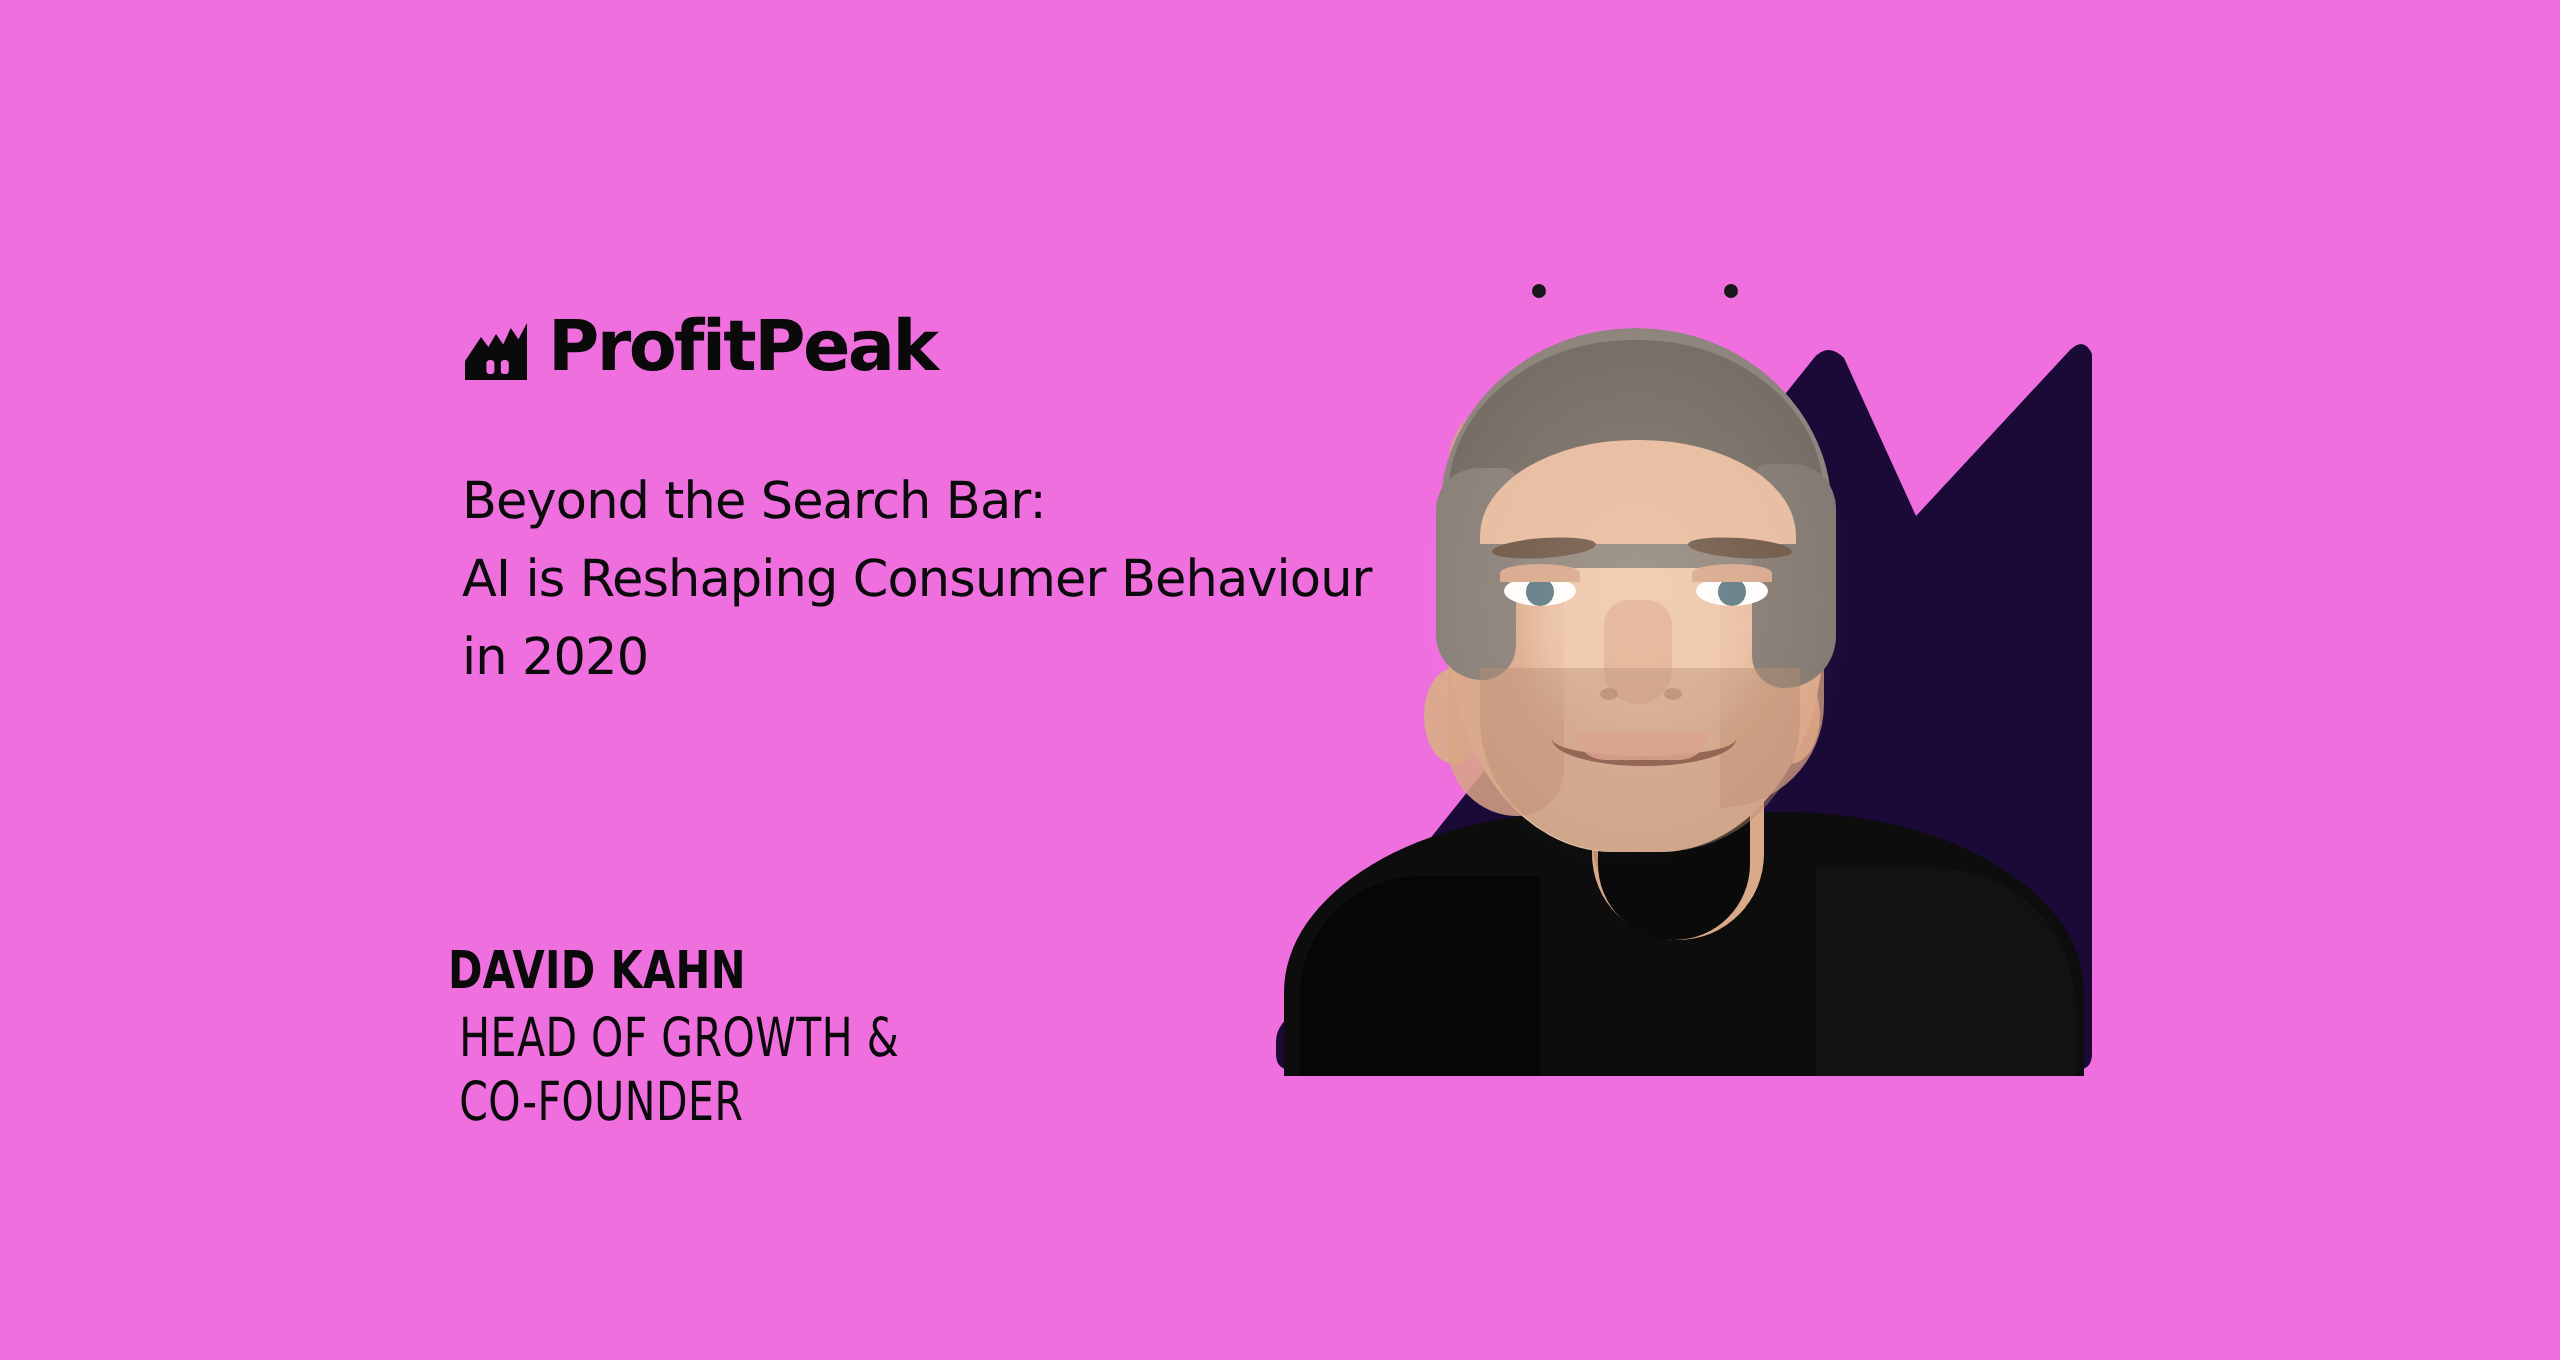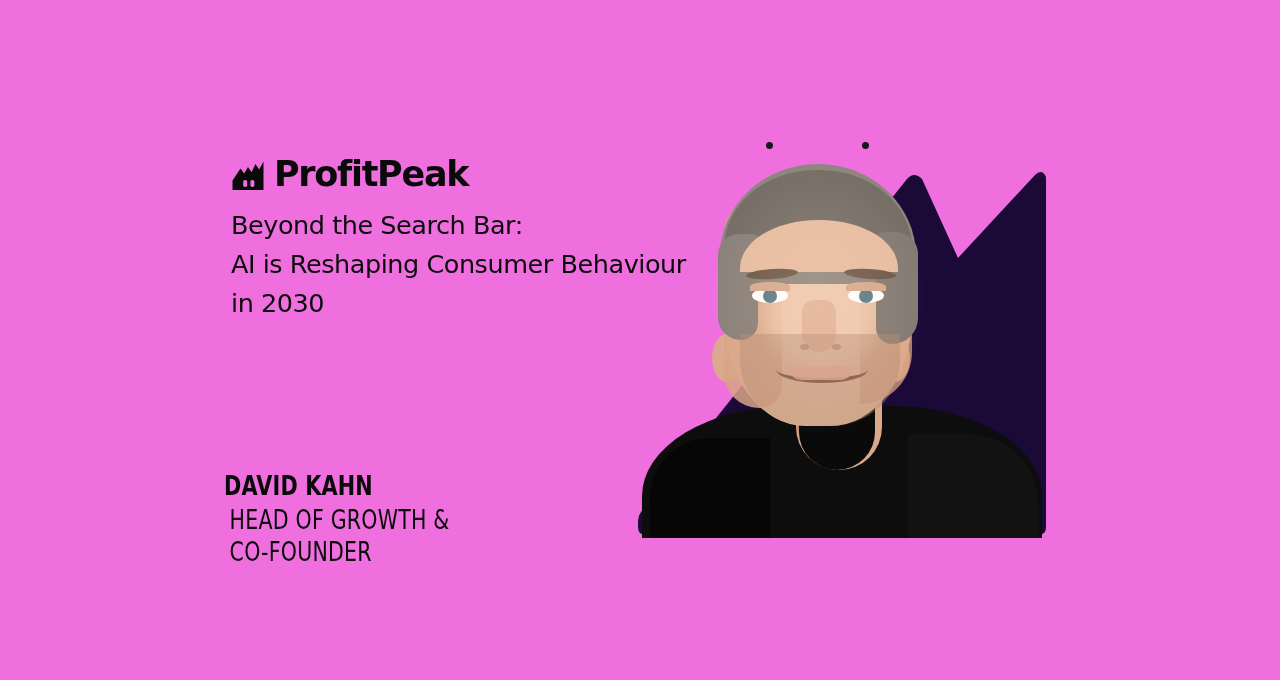--- a/index.html
+++ b/index.html
@@ -50,21 +50,21 @@
     font-size: 35px;
     font-weight: 700;
     letter-spacing: -1.3px;
     color: #0a0a0a;
     line-height: 1;
     white-space: nowrap;
   }
 
   
   .headline {
-    margin-top: 10px;
+    margin-top: 36px;
     font-family: "DejaVu Sans", sans-serif;
     font-size: 25.5px;
     font-weight: 500;
     letter-spacing: -0.45px;
     line-height: 39px;
     color: #0b0b0b;
     white-space: nowrap;
   }
   .headline .hl-line { display: block; }
 
@@ -428,21 +428,21 @@
         <path d="M1.5 30 L1.5 20.5 L9.5 8.5 L13.2 13.5 L17.0 7.0 L20.6 12.2 L24.4 4.0 L28.2 9.6 L32.5 1.5 L32.5 30 Z" fill="#0a0a0a"></path>
         <rect x="12.2" y="20.0" width="4.0" height="7.0" rx="1.8" fill="#ef6fdf"></rect>
         <rect x="19.4" y="20.0" width="4.0" height="7.0" rx="1.8" fill="#ef6fdf"></rect>
       </svg>
       <span class="logo-word">ProfitPeak</span>
     </div>
 
     <div class="headline">
       <span class="hl-line">Beyond the Search Bar:</span>
       <span class="hl-line">AI is Reshaping Consumer Behaviour</span>
-      <span class="hl-line">in 2030</span>
+      <span class="hl-line">in 2020</span>
     </div>
   </div>
 
   <div class="speaker-block">
     <div class="speaker-name">DAVID KAHN</div>
     <div class="speaker-role">
       <span class="role-line">HEAD OF GROWTH &amp;</span>
       <span class="role-line">CO-FOUNDER</span>
     </div>
   </div>

